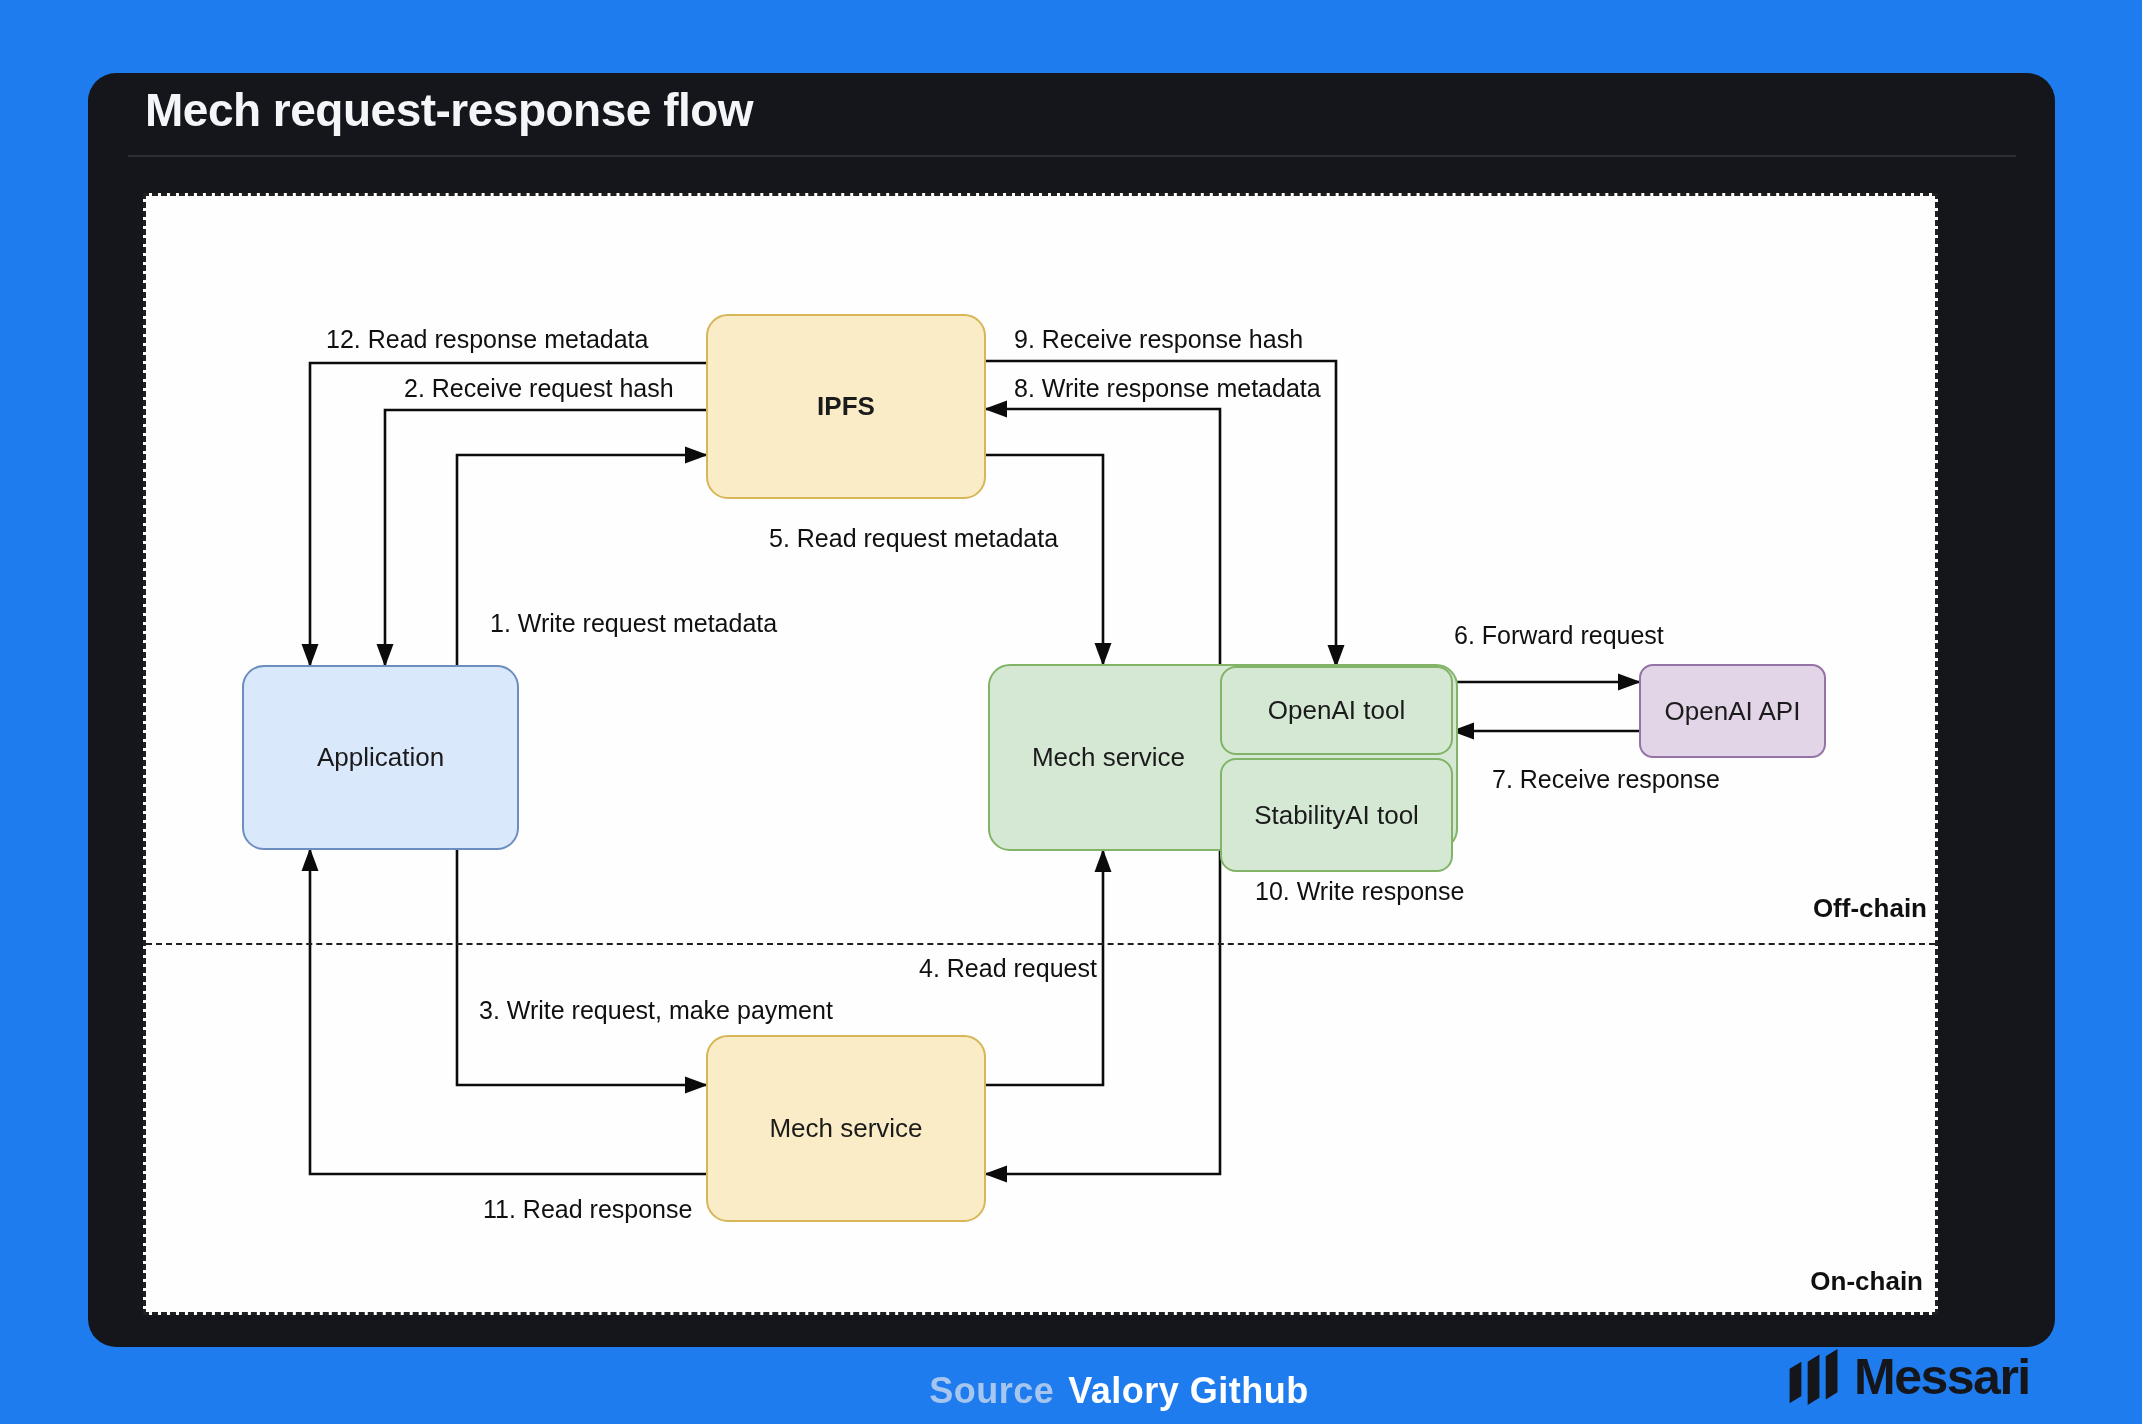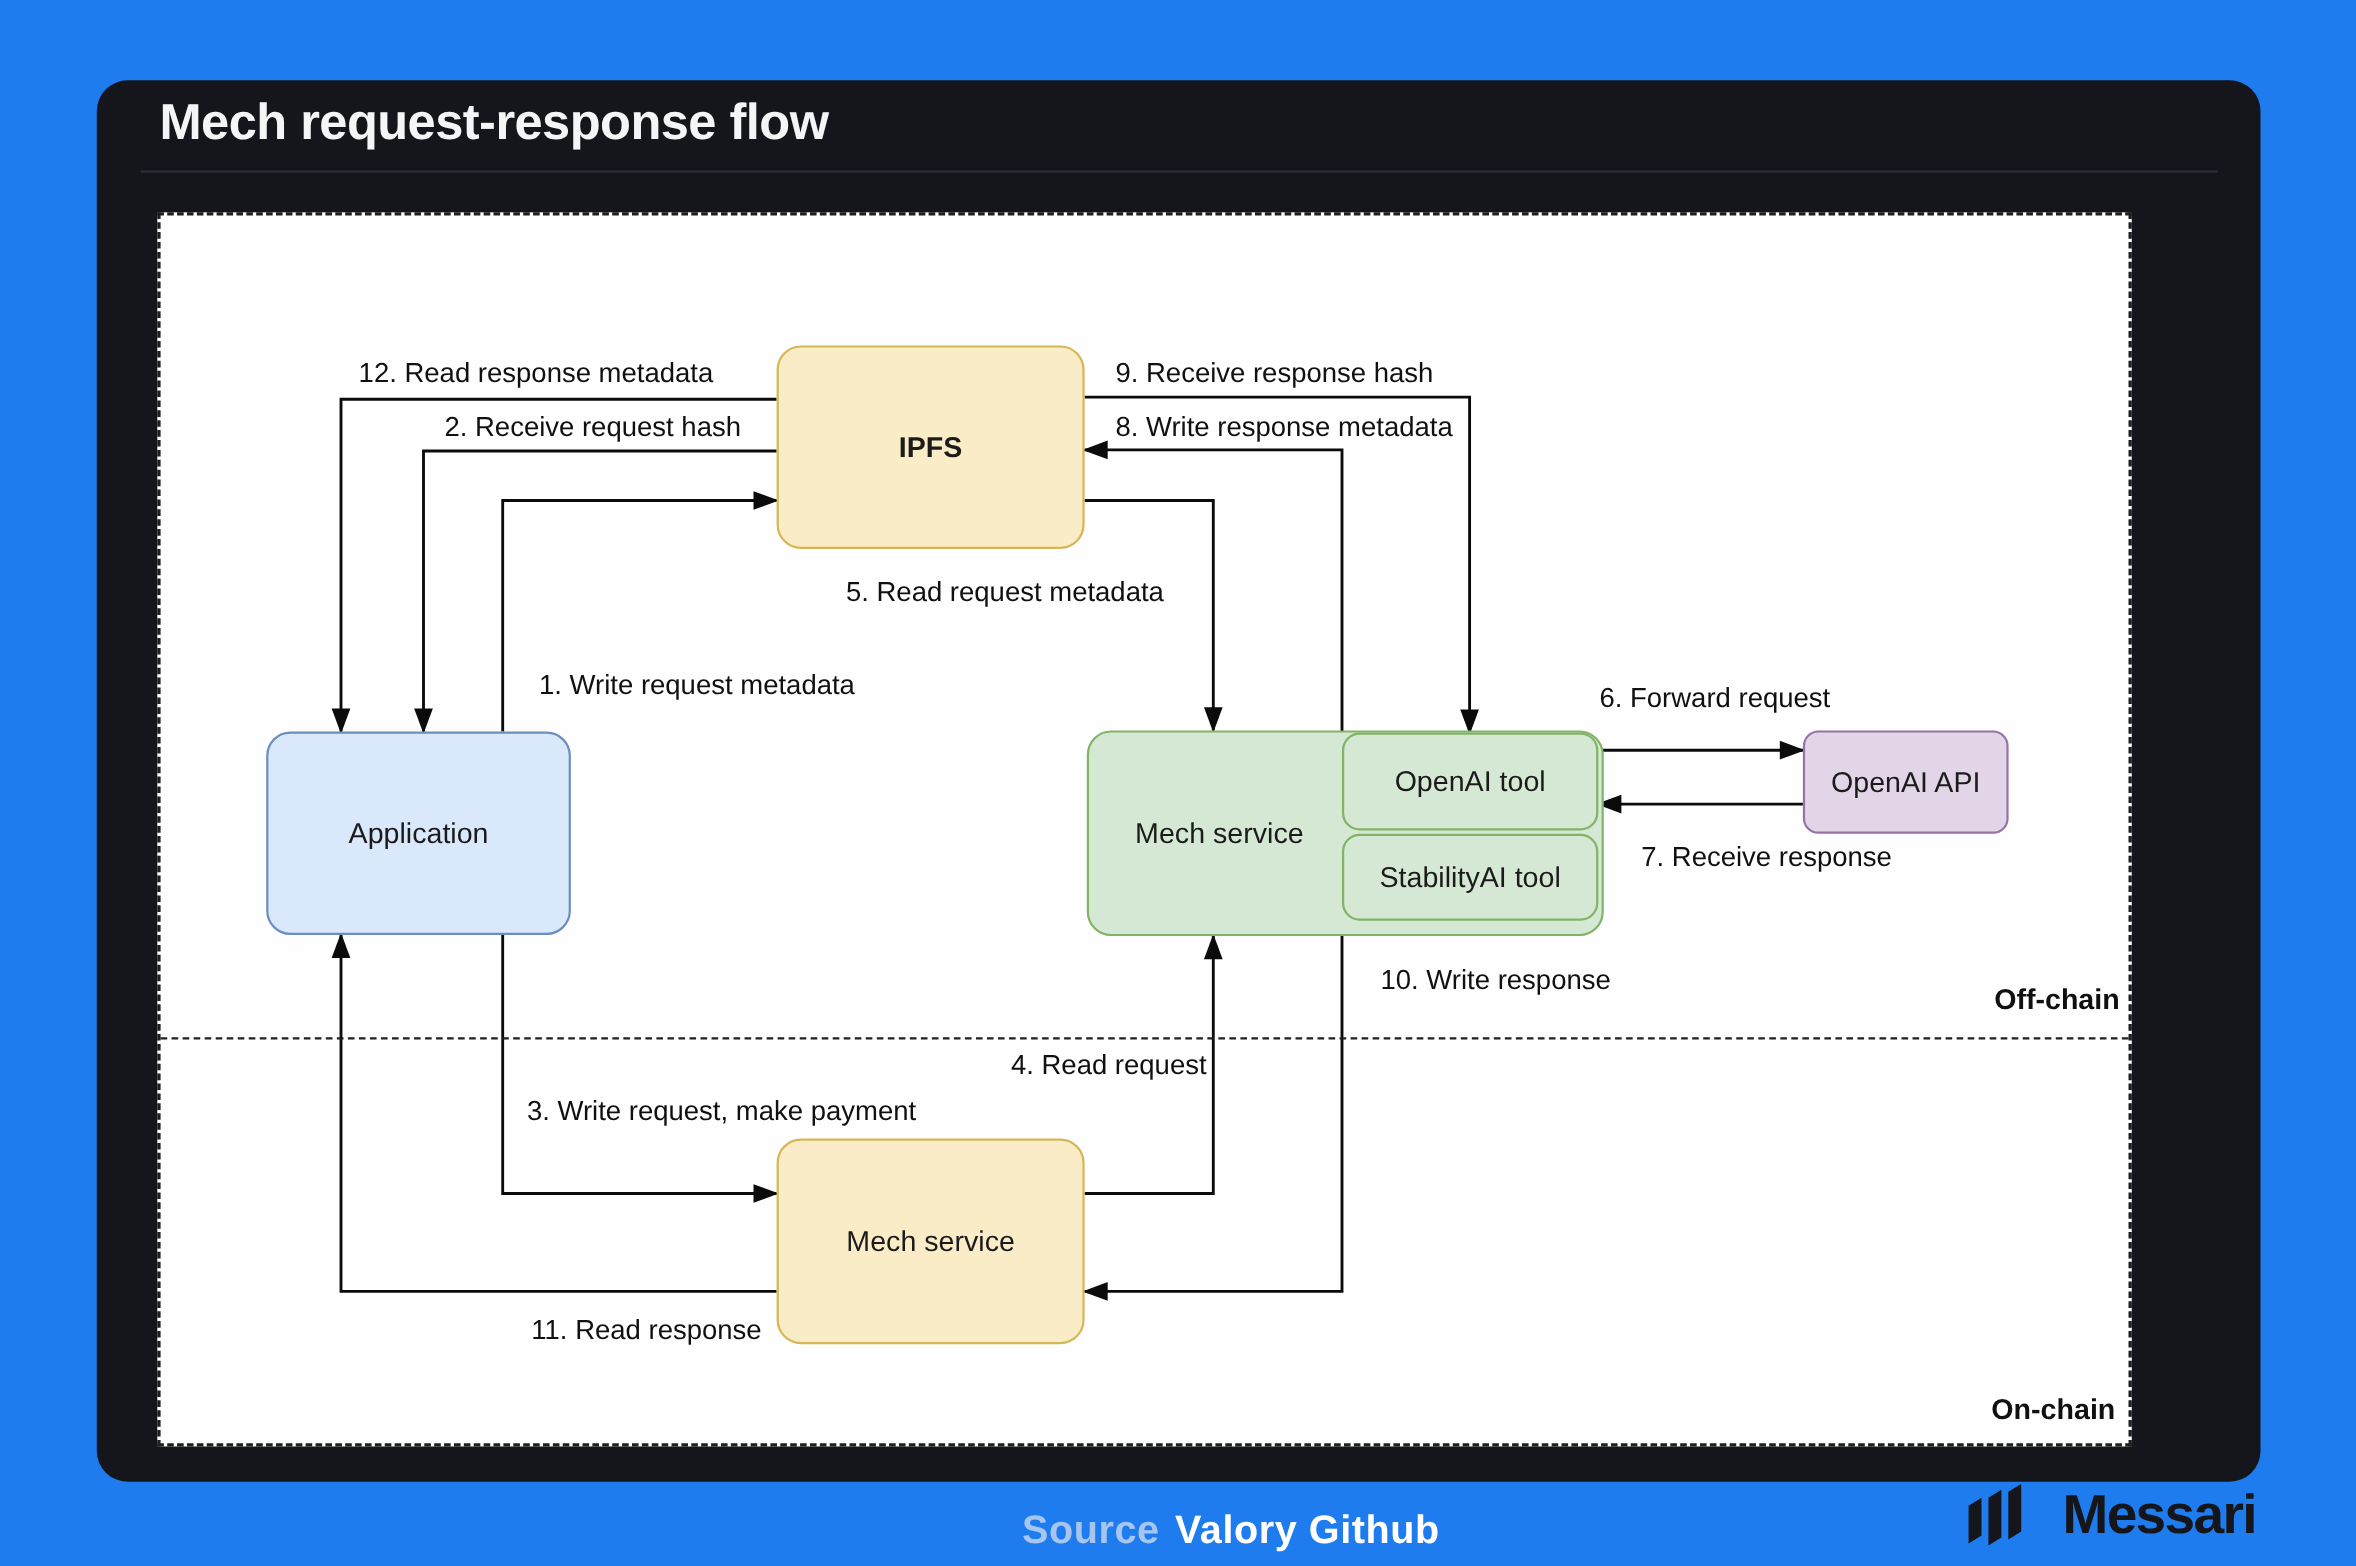--- a/index.html
+++ b/index.html
@@ -50,21 +50,21 @@
     font-size:36px; font-weight:700; letter-spacing:0.5px;padding-left:48px;
   }
   .src-prefix { color:#A6C6F0; margin-right:14px; }
   .src-name { color:#FFFFFF; }
   .brand {
     position:absolute; left:1786px; top:1348px;
     display:flex; align-items:center; gap:12px;
   }
   .brand-logo { width:56px; height:56px; }
   .brand-name {
-    font-size:50px; font-weight:700; color:#14161B; letter-spacing:-1.5px;margin-left:21px;
+    font-size:50px; font-weight:700; color:#14161B; letter-spacing:-1.5px;
   }
 </style>
 </head>
 <body>
 
 <div class="page">
 
   <div class="panel">
     <div class="panel-title">Mech request-response flow</div>
     <div class="title-divider"></div>
@@ -96,21 +96,21 @@
         </div>
         <div class="node" style="left: 96px; top: 469px; width: 277px; height: 185px; background: rgb(218, 232, 252); border-color: rgb(108, 142, 191); border-radius: 22px;">
           <span class="node-label">Application</span>
         </div>
         <div class="node" style="left: 842px; top: 468px; width: 470px; height: 187px; background: rgb(213, 232, 212); border-color: rgb(130, 179, 102); border-radius: 22px;">
           <span class="node-label fixed" style="width: 237px;">Mech service</span>
         </div>
         <div class="node" style="left: 1074px; top: 470px; width: 233px; height: 89px; background: rgb(213, 232, 212); border-color: rgb(130, 179, 102); border-radius: 16px;">
           <span class="node-label">OpenAI tool</span>
         </div>
-        <div class="node" style="left: 1074px; top: 562px; width: 233px; height: 79px; background: rgb(213, 232, 212); border-color: rgb(130, 179, 102); border-radius: 16px;">
+        <div class="node" style="left: 1074px; top: 562px; width: 233px; height: 114px; background: rgb(213, 232, 212); border-color: rgb(130, 179, 102); border-radius: 16px;">
           <span class="node-label">StabilityAI tool</span>
         </div>
         <div class="node" style="left: 1493px; top: 468px; width: 187px; height: 94px; background: rgb(225, 213, 231); border-color: rgb(150, 115, 166); border-radius: 14px; text-align: right;">
           <span class="node-label">OpenAI API</span>
         </div>
         <div class="node" style="left: 560px; top: 839px; width: 280px; height: 187px; background: rgb(250, 236, 198); border-color: rgb(214, 182, 86); border-radius: 22px;">
           <span class="node-label">Mech service</span>
         </div>
         <div class="edge-label" style="left: 159px; top: 130px;">12. Read response metadata</div>
         <div class="edge-label" style="left: 847px; top: 130px;">9. Receive response hash</div>

